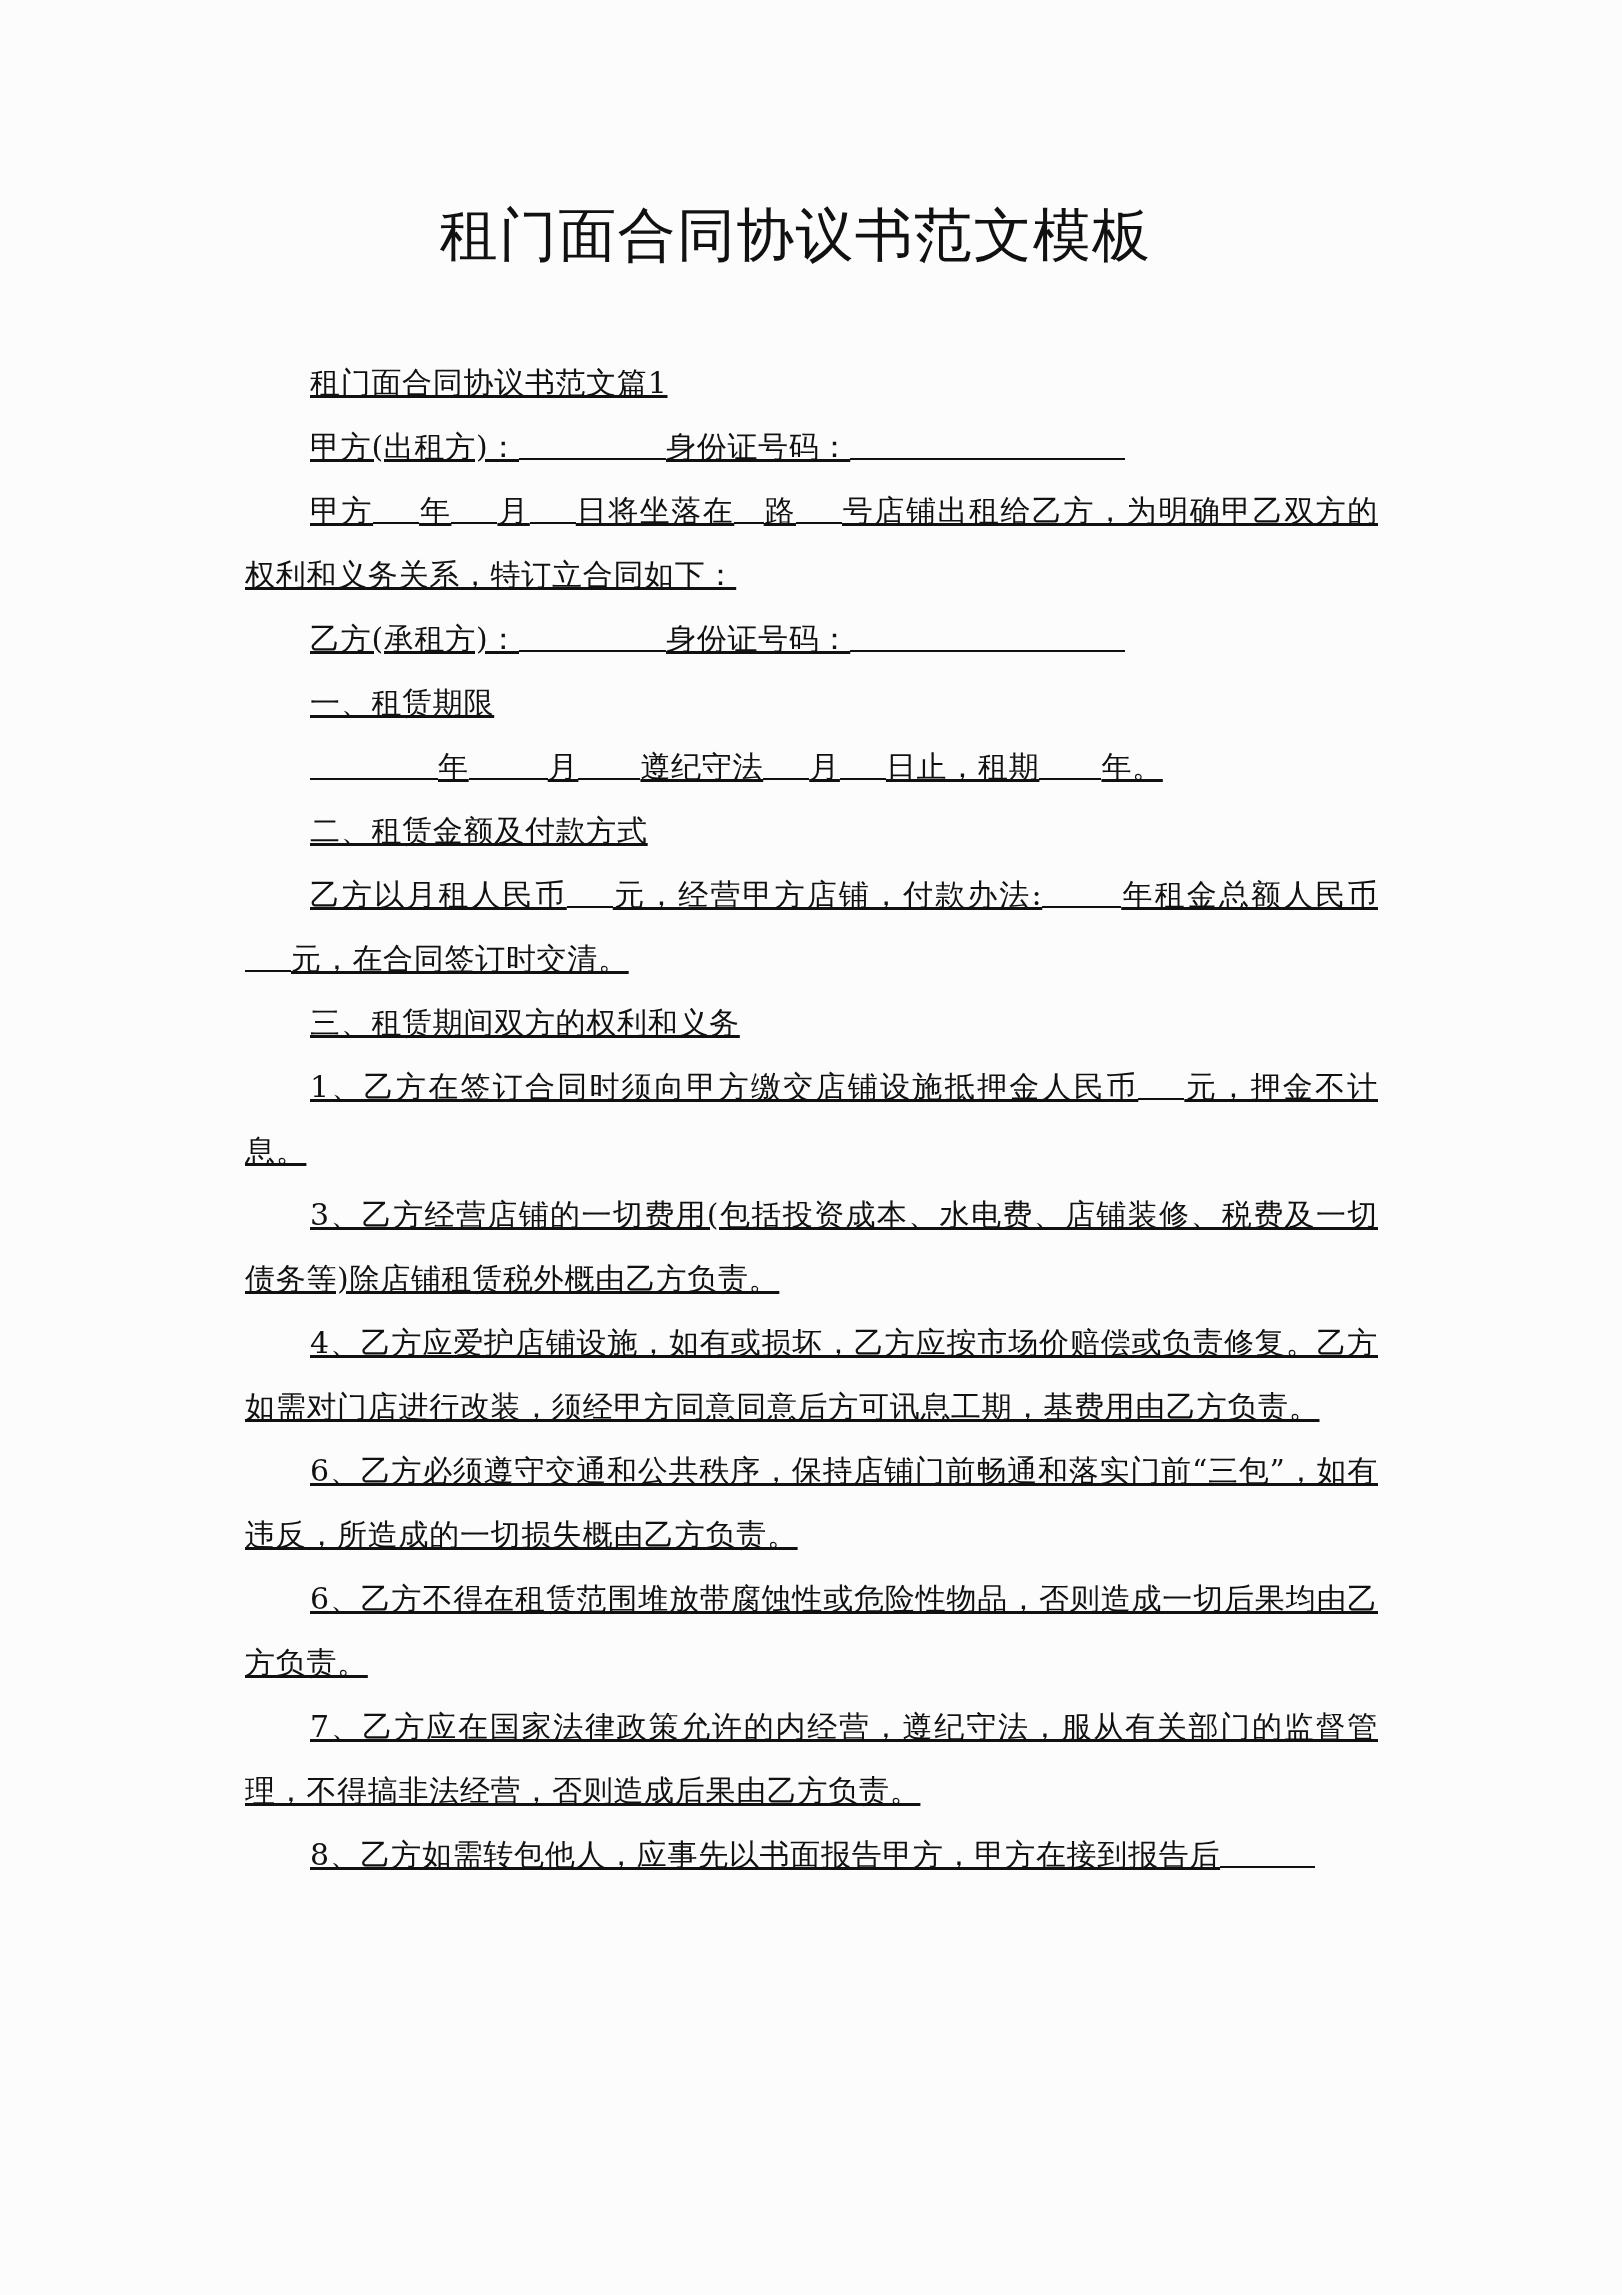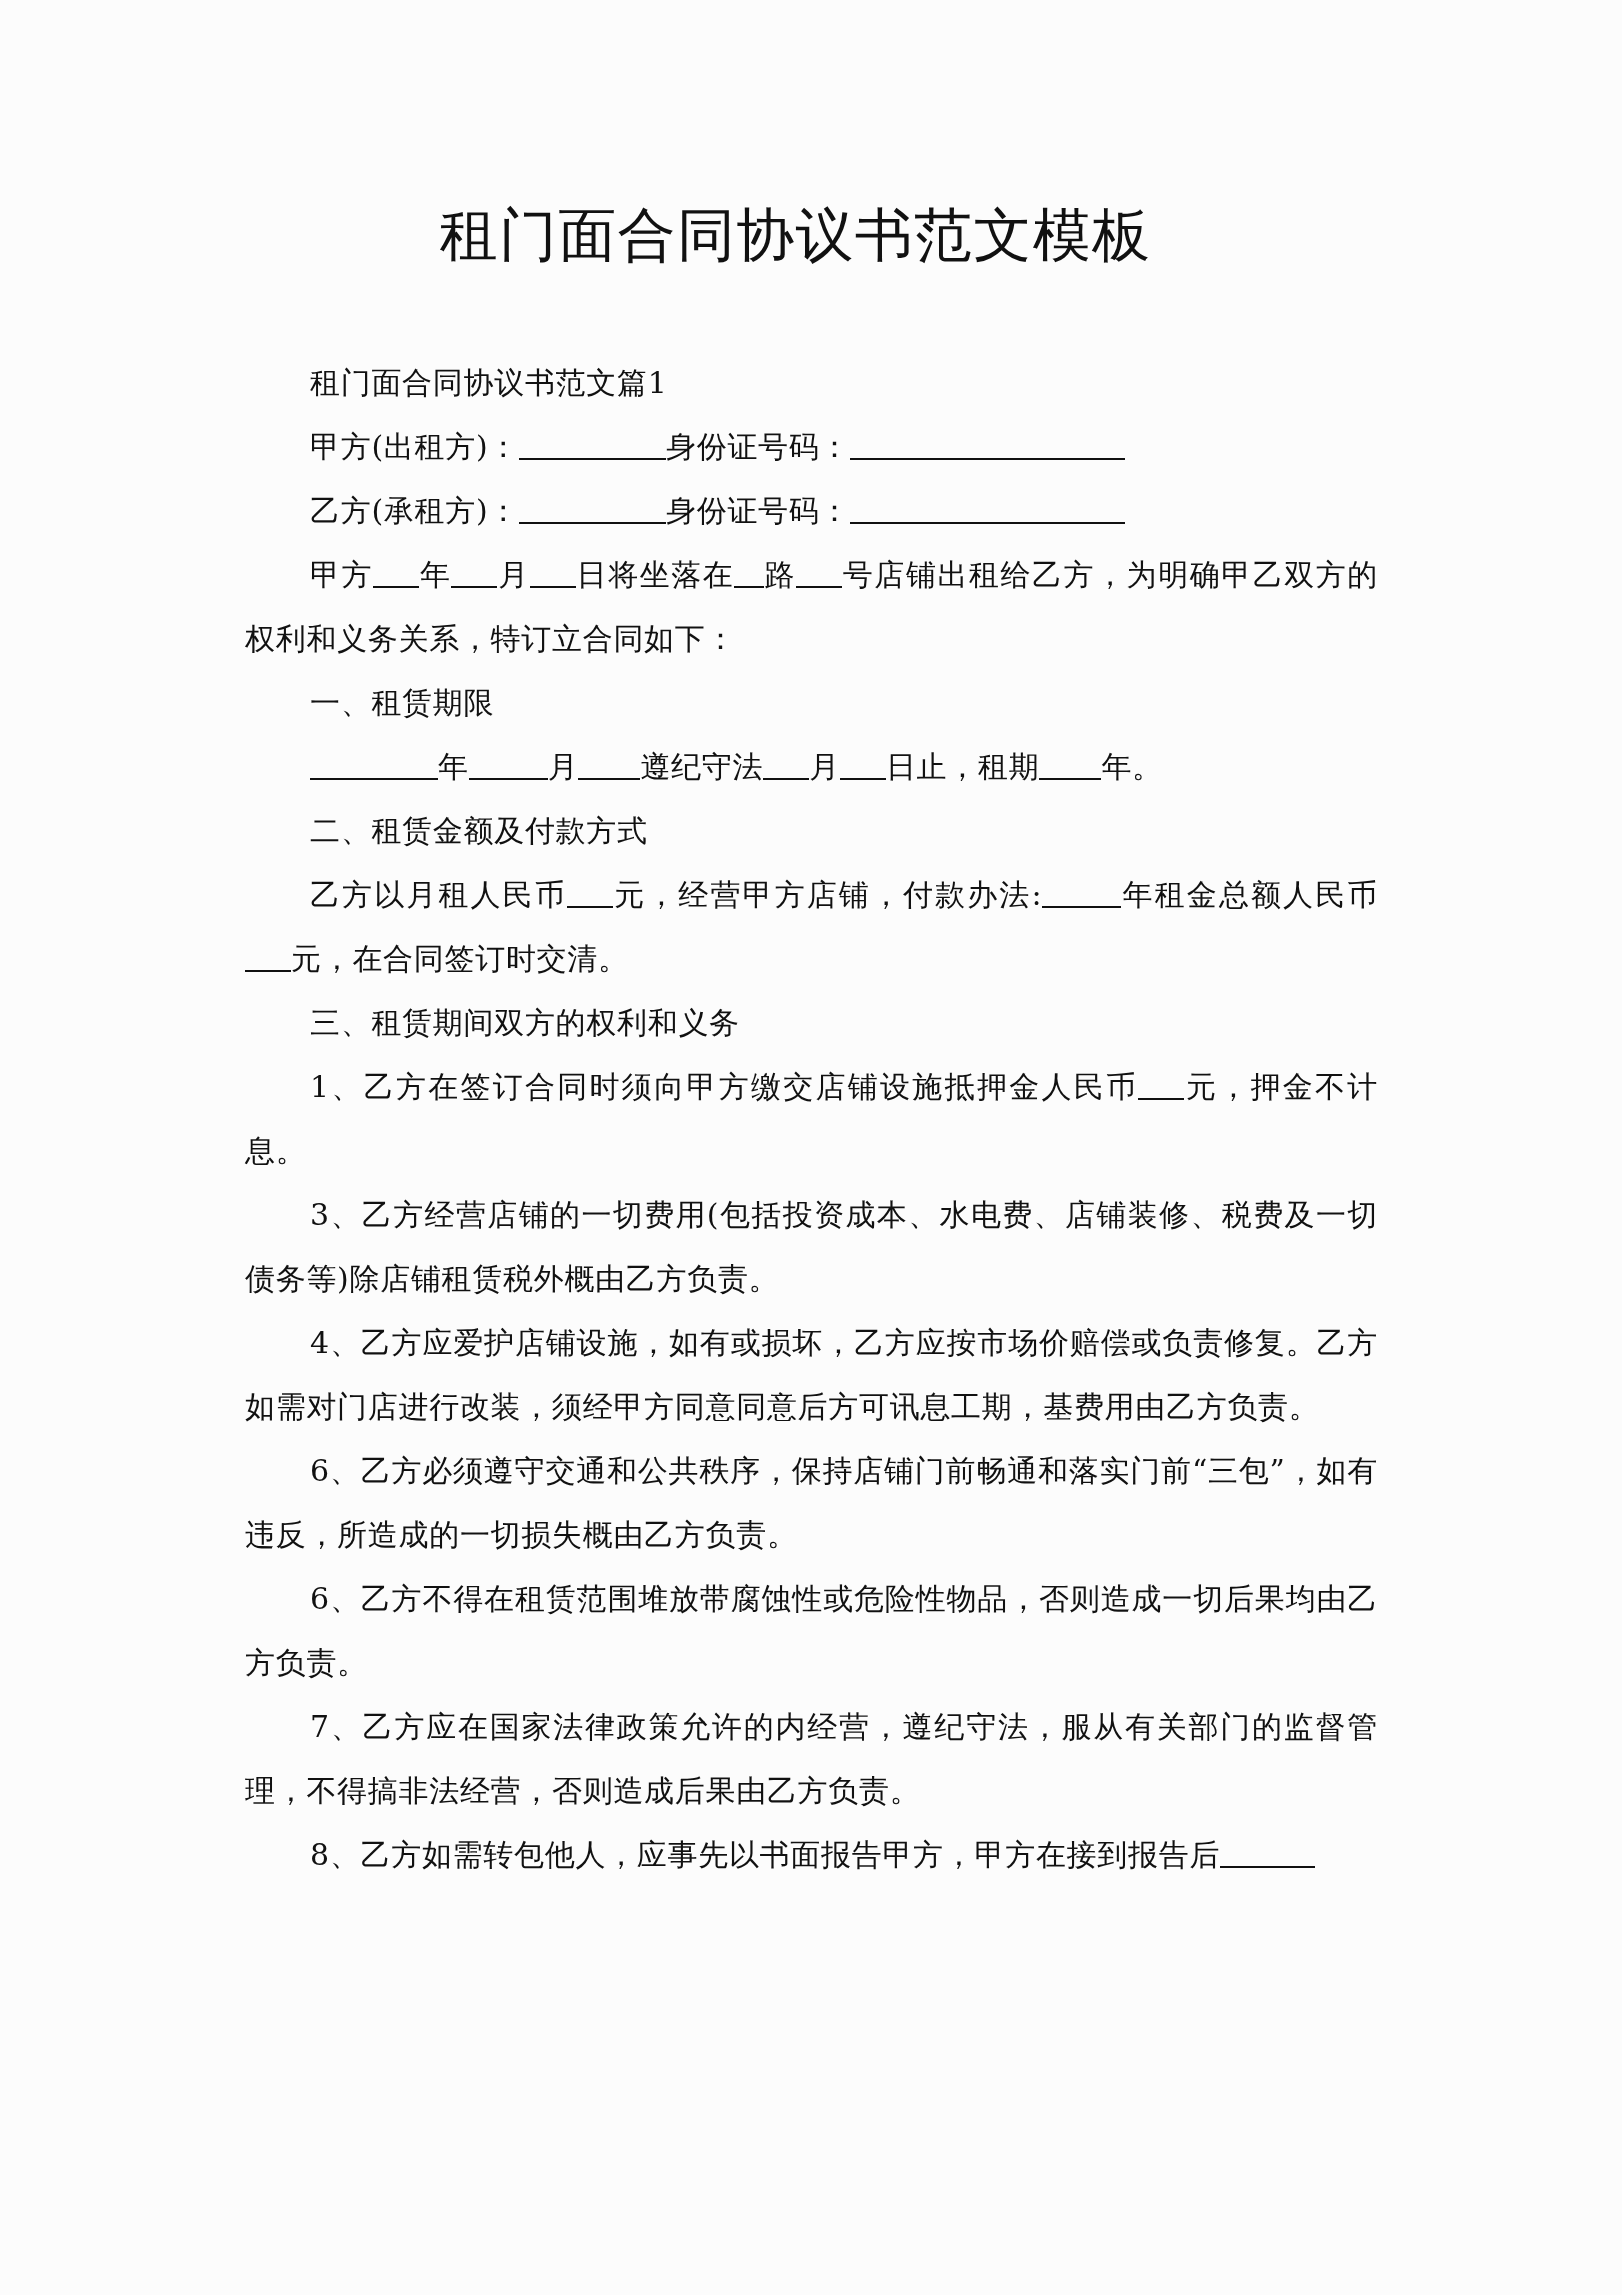--- a/index.html
+++ b/index.html
@@ -42,20 +42,21 @@
       width: 1133px;
       font-size: 30px;
       line-height: 64px;
       letter-spacing: 0.7px;
     }
     .p {
       margin: 0;
       text-indent: 65px;
       text-align: justify;
       white-space: pre-wrap;
+      text-decoration: underline;
     }
     .blank {
       display: inline-block;
       border-bottom: 2px solid #111;
       height: 1em;
       vertical-align: -2.6px;
       text-indent: 0;
     }
   </style>
 </head>
@@ -64,23 +65,23 @@
 <div class="page">
 
   <h1 class="title">租门面合同协议书范文模板</h1>
 
   <div class="body">
 
     <p class="p">租门面合同协议书范文篇1</p>
 
     <p class="p"><span>甲方(出租方)：</span><span class="blank" style="width:147px"></span><span>身份证号码：</span><span class="blank" style="width:275px"></span></p>
 
+    <p class="p"><span>甲方</span><span class="blank" style="width:46px"></span><span>年</span><span class="blank" style="width:46px"></span><span>月</span><span class="blank" style="width:46px"></span><span>日将坐落在</span><span class="blank" style="width:29.4px"></span><span>路</span><span class="blank" style="width:46px"></span><span>号店铺出租给乙方，为明确甲乙双方的权利和义务关系，特订立合同如下：</span></p>
+
     <p class="p"><span>乙方(承租方)：</span><span class="blank" style="width:147px"></span><span>身份证号码：</span><span class="blank" style="width:275px"></span></p>
-
-    <p class="p"><span>甲方</span><span class="blank" style="width:46px"></span><span>年</span><span class="blank" style="width:46px"></span><span>月</span><span class="blank" style="width:46px"></span><span>日将坐落在</span><span class="blank" style="width:29.4px"></span><span>路</span><span class="blank" style="width:46px"></span><span>号店铺出租给乙方，为明确甲乙双方的权利和义务关系，特订立合同如下：</span></p>
 
     <p class="p">一、租赁期限</p>
 
     <p class="p"><span class="blank" style="width:128px"></span><span>年</span><span class="blank" style="width:79px"></span><span>月</span><span class="blank" style="width:62px"></span><span>遵纪守法</span><span class="blank" style="width:46px"></span><span>月</span><span class="blank" style="width:46px"></span><span>日止，租期</span><span class="blank" style="width:62px"></span><span>年。</span></p>
 
     <p class="p">二、租赁金额及付款方式</p>
 
     <p class="p"><span>乙方以月租人民币</span><span class="blank" style="width:46px"></span><span>元，经营甲方店铺，付款办法:</span><span class="blank" style="width:79px"></span><span>年租金总额人民币</span><span class="blank" style="width:46px"></span><span>元，在合同签订时交清。</span></p>
 
     <p class="p">三、租赁期间双方的权利和义务</p>

